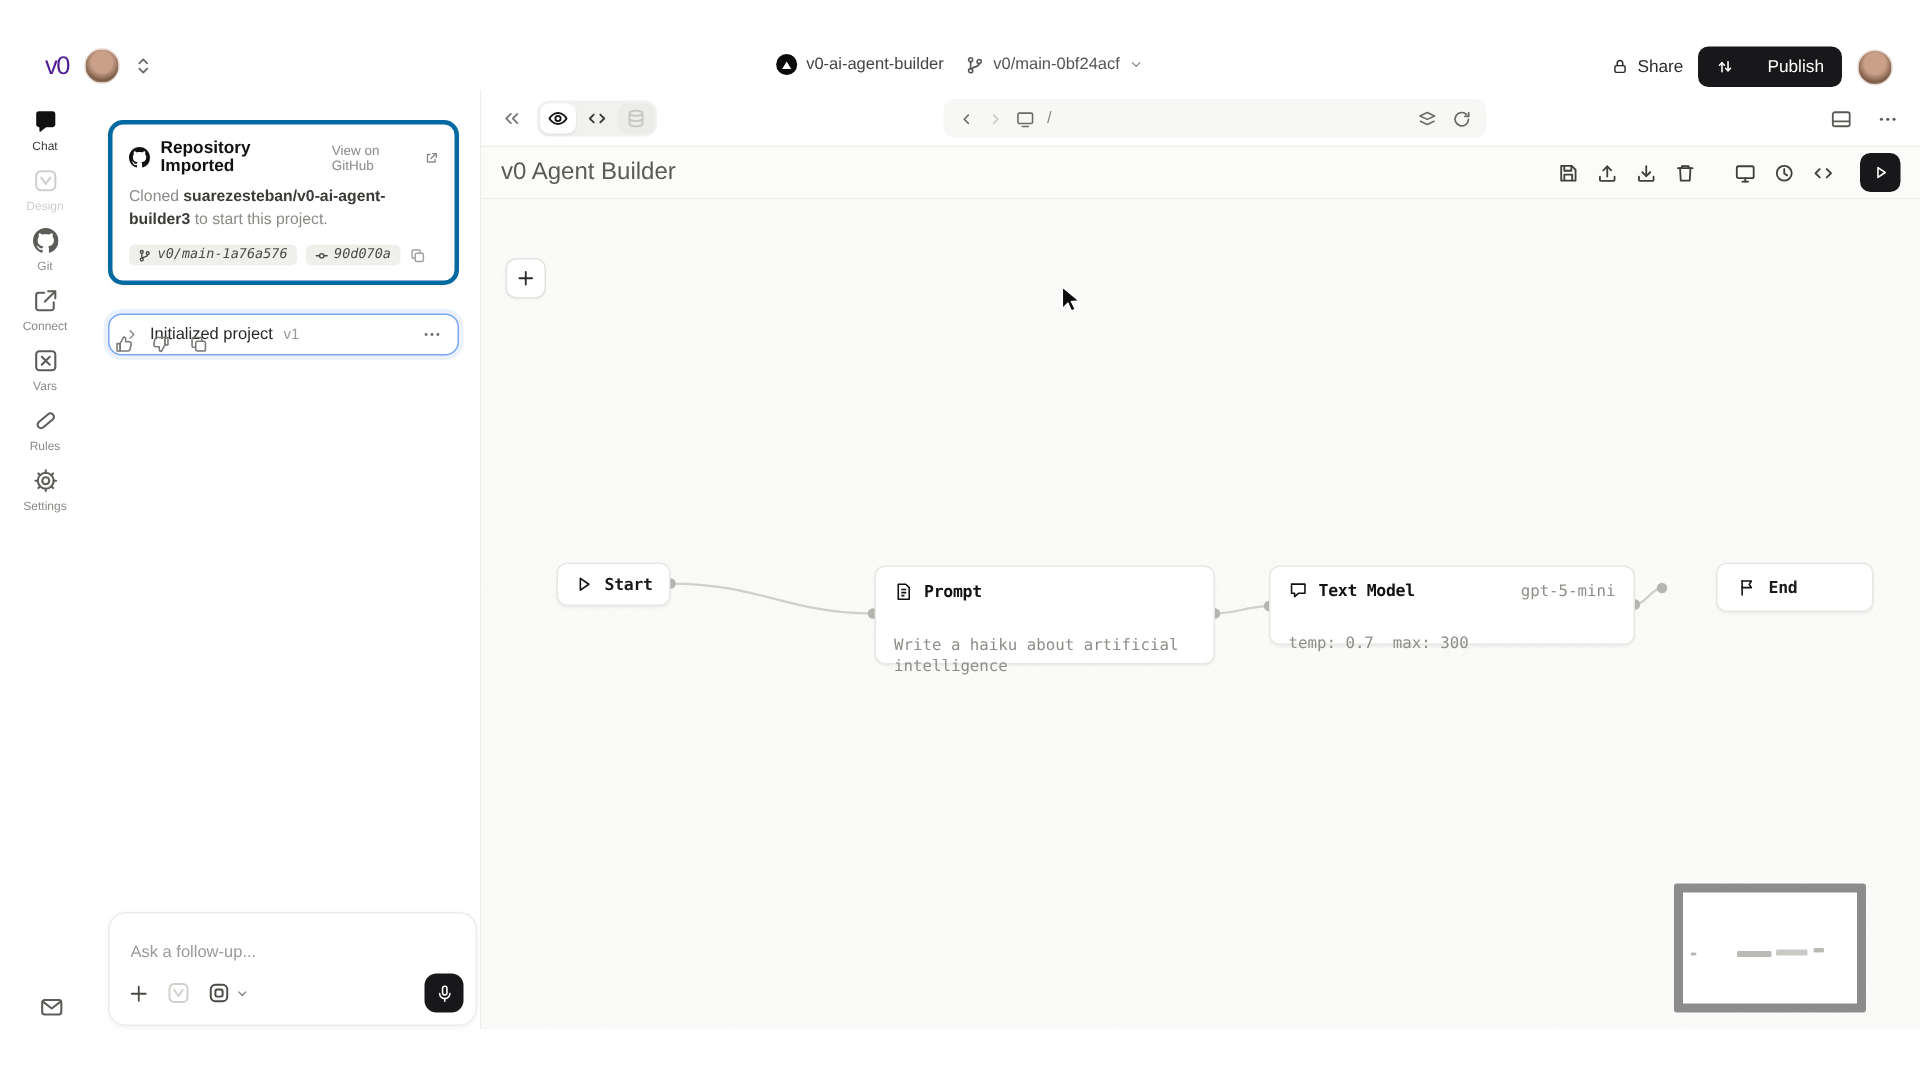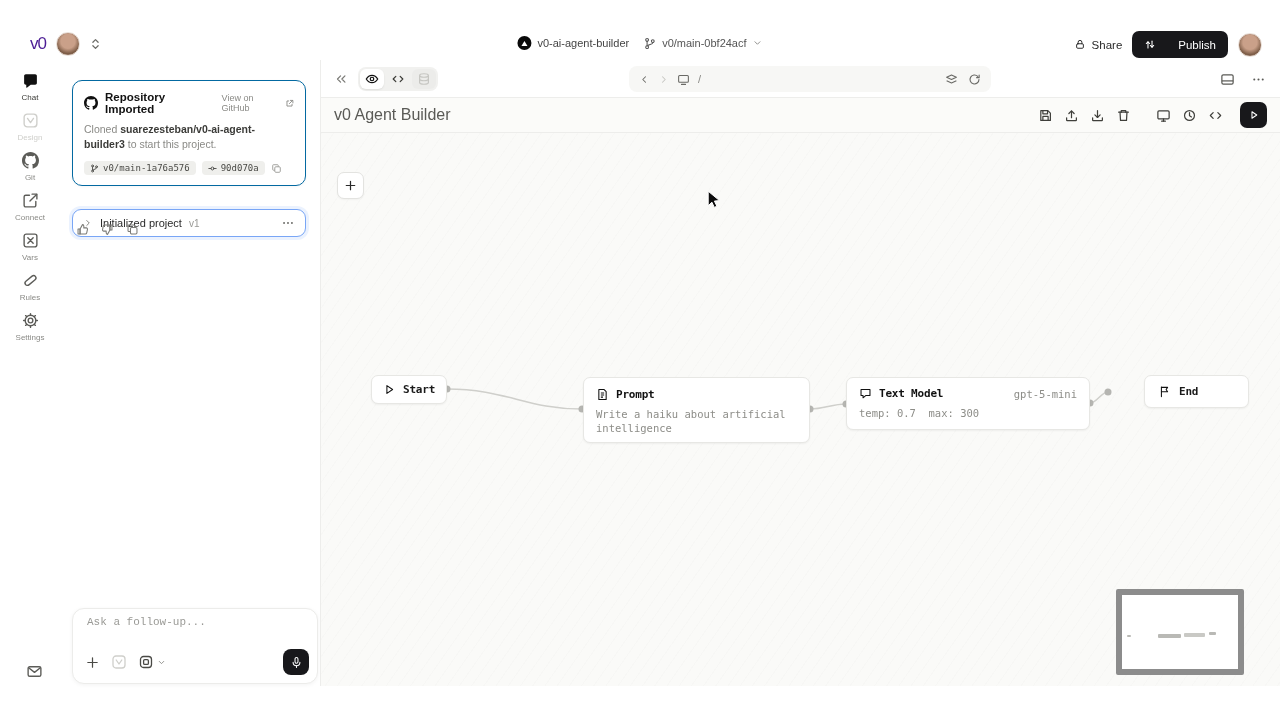--- a/index.html
+++ b/index.html
@@ -32,42 +32,42 @@
   .rail-item .lbl{font-size:8px;color:#8a8a86;}
   .rail-item.active{color:#111;}
   .rail-item.active .lbl{color:#3a3a36;}
   .rail-item.disabled{color:#cfcfcb;}
   .rail-item.disabled .lbl{color:#cfcfcb;}
   .rail-item{color:#5c5c58;}
   .rail-mail{position:absolute;left:0;bottom:40px;width:68px;display:flex;justify-content:center;color:#5c5c58;}
 
   
   .chat{position:absolute;left:68px;top:60px;width:252px;height:660px;}
-  .repo-card{position:absolute;left:4px;top:20px;width:234px;background:#fff;border:1px solid #0369a1;
+  .repo-card{position:absolute;left:4px;top:20px;width:234px;background:#fff;border:3px solid #0369a1;
              border-radius:10px;box-shadow:0 1px 3px rgba(0,0,0,.04);padding:10px 11px;box-sizing:border-box;}
   .repo-head{display:flex;align-items:center;gap:7px;}
   .repo-title{font-size:11.5px;font-weight:700;color:#111;}
   .repo-link{margin-left:auto;display:flex;align-items:center;gap:3px;font-size:9px;color:#8a8a86;}
   .repo-body{margin-top:7px;font-size:10.5px;line-height:15px;color:#8a8a86;}
   .repo-body b{color:#3b3b38;font-weight:700;}
-  .badge-row{display:flex;align-items:center;gap:6px;margin-top:9px;}
+  .badge-row{display:flex;align-items:center;gap:6px;margin-top:9px;font-style:italic;}
   .badge{display:flex;align-items:center;gap:4px;background:#efefec;border-radius:4px;padding:2px 6px;
          font-family:"DejaVu Sans Mono",monospace;font-size:9px;color:#4a4a46;}
   .copy-sm{color:#a0a09c;}
   .version-row{position:absolute;left:4px;top:121px;width:234px;height:28px;background:#fff;
                border:1.5px solid #79a6f6;border-radius:9px;box-shadow:0 0 0 3px rgba(59,130,246,.10);
                display:flex;align-items:center;gap:7px;padding:0 10px;box-sizing:border-box;margin-top:28px;}
   .version-title{font-size:11px;color:#2a2a2a;}
   .version-tag{font-size:10px;color:#9a9a96;}
   .version-more{margin-left:auto;color:#6a6a66;}
   .feedback{position:absolute;left:8px;top:163px;display:flex;align-items:center;gap:12px;color:#7a7a76;}
   .composer{position:absolute;left:4px;top:548px;width:246px;height:76px;background:#fff;
             border:1px solid #ececea;border-radius:12px;box-shadow:0 1px 4px rgba(0,0,0,.05);box-sizing:border-box;}
-  .composer input{position:absolute;left:12px;top:6px;width:210px;border:none;outline:none;
-                  font-family:Liberation Mono, monospace;font-size:11px;color:#333;background:transparent;}
+  .composer input{position:absolute;left:12px;top:19px;width:210px;border:none;outline:none;
+                  font-family:Liberation Sans, sans-serif;font-size:11px;color:#333;background:transparent;}
   .composer input::placeholder{color:#9a9a96;}
   .composer-row{position:absolute;left:12px;right:8px;bottom:8px;display:flex;align-items:center;gap:11px;color:#4a4a46;}
   .apps-group{display:flex;align-items:center;gap:3px;color:#4a4a46;}
   .mic-btn{margin-left:auto;width:26px;height:26px;border-radius:8px;background:#18181b;border:none;
            display:flex;align-items:center;justify-content:center;}
 
   
   .panel{position:absolute;left:320px;top:60px;width:960px;height:626px;border-left:1px solid #ededeb;box-sizing:border-box;}
   .preview-toolbar{position:relative;height:38px;background:#fff;border-bottom:1px solid #ededeb;
                    display:flex;align-items:center;padding:0 13px;box-sizing:border-box;color:#7a7a76;}
@@ -94,21 +94,21 @@
   .add-btn{position:absolute;left:16px;top:39px;width:25px;height:25px;background:#fff;border:1px solid #e3e3e0;
            border-radius:7px;display:flex;align-items:center;justify-content:center;color:#2a2a2a;
            box-shadow:0 1px 2px rgba(0,0,0,.04);}
   .edges{position:absolute;left:0;top:0;}
   .node{position:absolute;background:#fff;border:1px solid #e7e7e4;border-radius:7px;
         box-shadow:0 1px 2px rgba(0,0,0,.05);box-sizing:border-box;
         font-family:"DejaVu Sans Mono",monospace;}
   .node-head{display:flex;align-items:center;gap:7px;color:#111;}
   .node-title{font-size:11px;font-weight:700;letter-spacing:-.2px;}
   .node-model{margin-left:auto;font-size:10.5px;font-weight:400;color:#8d8d88;}
-  .node-body{margin-top:6px;font-size:10.5px;line-height:14px;color:#8d8d88;white-space:pre-wrap;}
+  .node-body{margin-top:22px;font-size:10.5px;line-height:14px;color:#8d8d88;white-space:pre-wrap;}
   .n-start{left:50px;top:242px;width:76px;height:29px;display:flex;align-items:center;gap:7px;padding:0 11px;}
   .n-prompt{left:262px;top:244px;width:227px;height:66px;padding:10px 12px;}
   .n-model{left:525px;top:244px;width:244px;height:53px;padding:9px 12px;}
   .n-end{left:787px;top:242px;width:105px;height:33px;display:flex;align-items:center;gap:8px;padding:0 13px;margin-left:36px;}
 
   .describe-bar{position:absolute;left:297px;top:508px;width:340px;height:31px;background:#fff;
                 border:1px solid #e9e9e6;border-radius:8px;box-shadow:0 1px 3px rgba(0,0,0,.05);
                 display:flex;align-items:center;box-sizing:border-box;padding:0 4px 0 14px;}
   .describe-bar input{flex:1;border:none;outline:none;background:transparent;
                       font-family:"DejaVu Sans Mono",monospace;font-size:10.5px;color:#333;}

